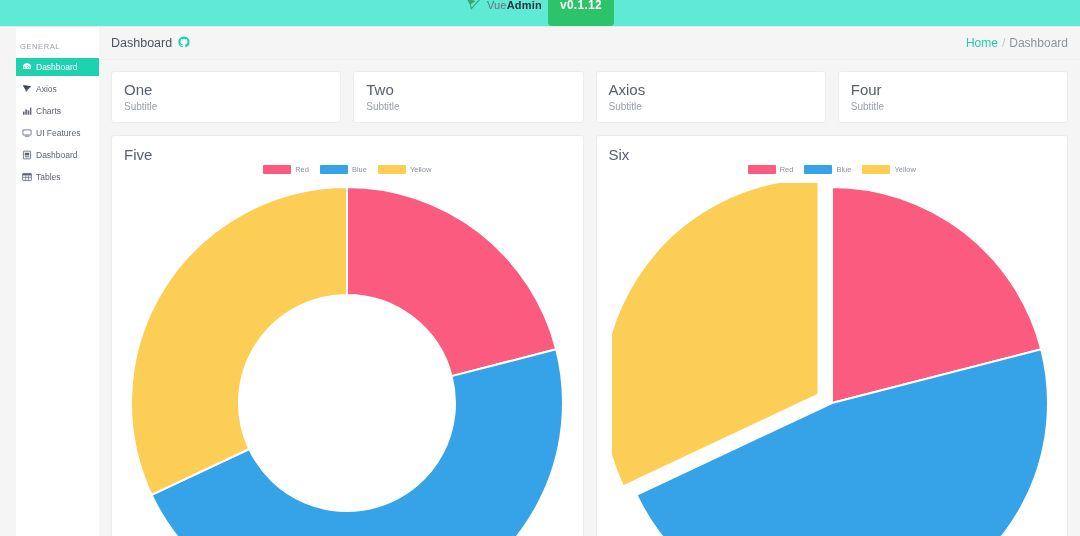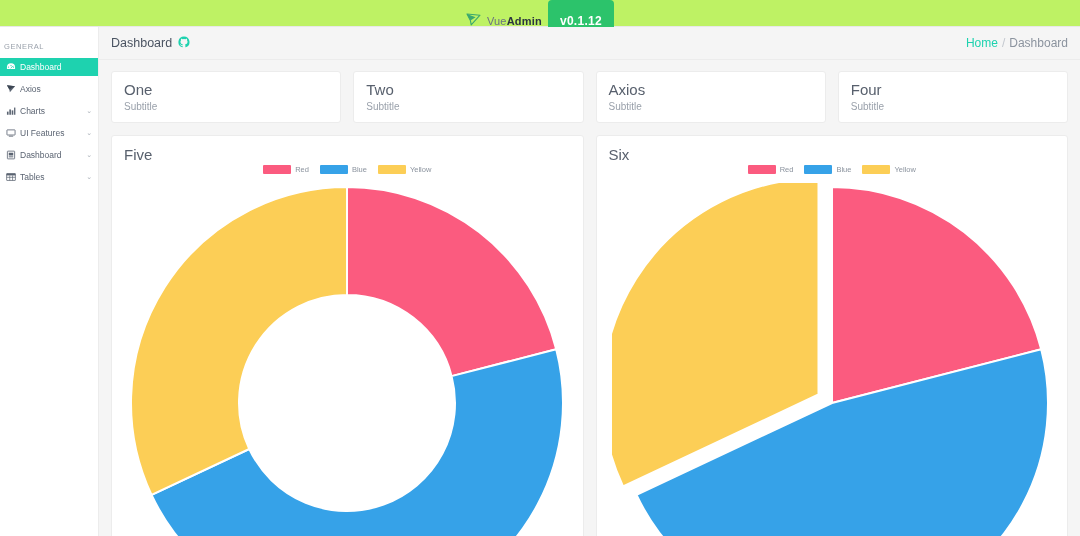--- a/index.html
+++ b/index.html
@@ -8,41 +8,41 @@
     overflow: hidden;
     background: #f5f5f5;
     font-family: "Liberation Sans", sans-serif;
     color: #3c4858;
   }
 
   
   .topbar {
     position: absolute; left: 0; top: 0;
     width: 1080px; height: 27px;
-    background: #bef264;
+    background: #5eead4;
     border-bottom: 1px solid #e8e8e8;
-    display: flex; align-items: flex-start; justify-content: center;
+    display: flex; align-items: flex-end; justify-content: center;
   }
   .brand { display: flex; align-items: center; gap: 6px; }
   .brand-logo { display: block; }
   .brand-text {
     font-size: 11px; color: #6b7280; letter-spacing: .2px;
     font-weight: 400;
   }
   .brand-text b { color: #2b3440; font-weight: 700; }
   .version-badge {
     background: #2cc36b; color: #fff;
     font-size: 12px; font-weight: 700;
     padding: 14px 12px; border-radius: 4px;
     letter-spacing: .3px; line-height: 1.2;
   }
 
   
   .sidebar {
-    position: absolute; left: 0; top: 27px;
+    position: absolute; left: 16px; top: 27px;
     width: 99px; height: 509px;
     background: #ffffff;
     border-right: 1px solid #ececec;
     padding-top: 12px;
   }
   .sidebar-heading {
     font-size: 7.5px; color: #9aa1ab;
     letter-spacing: .6px;
     padding: 3px 0 7px 4px;
   }

